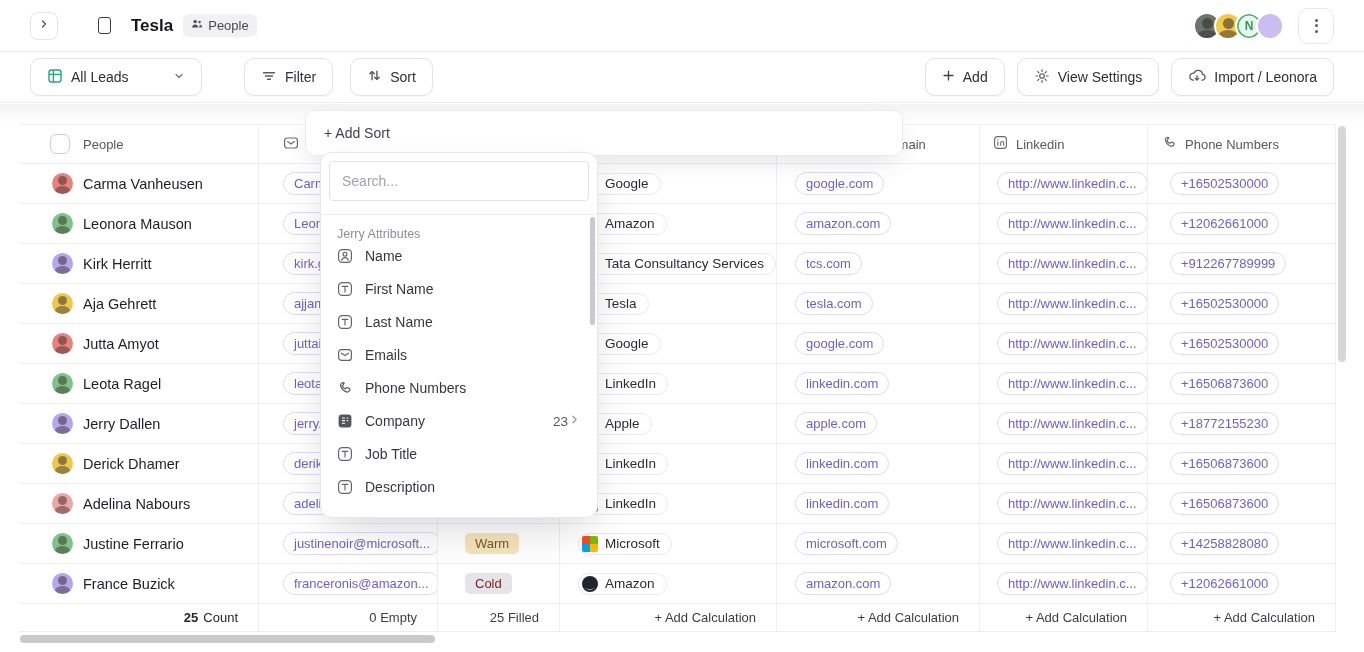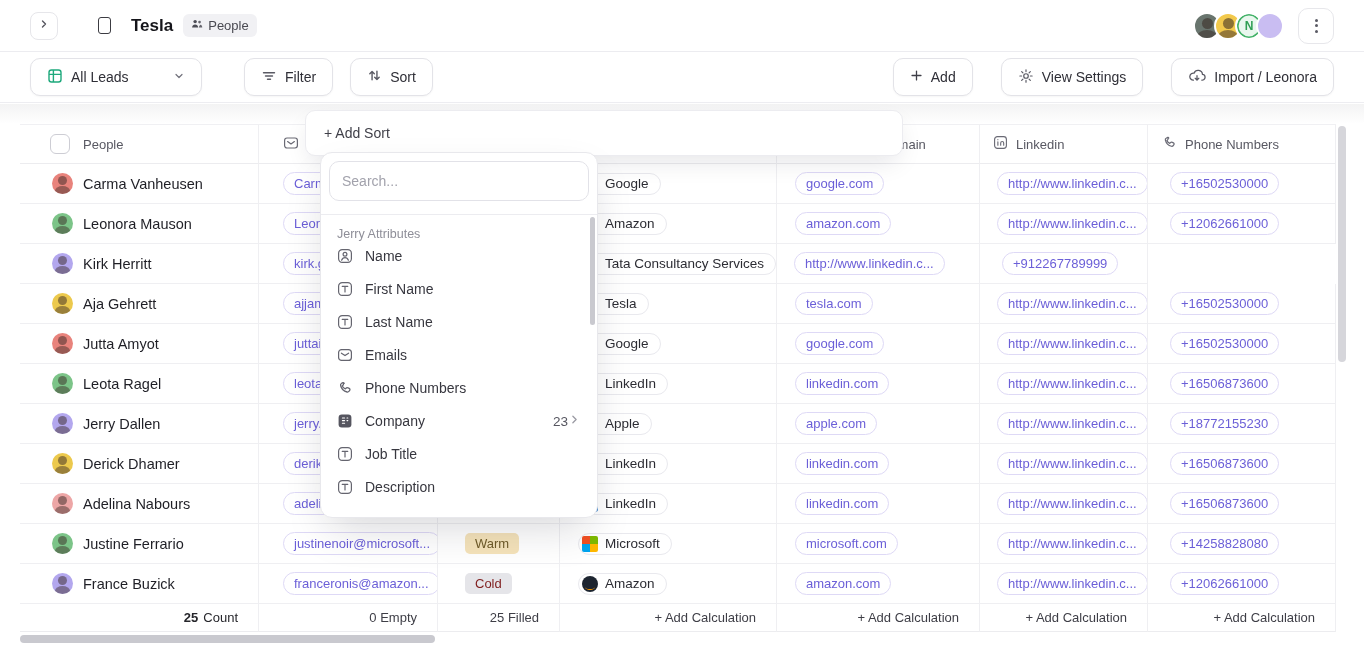--- a/index.html
+++ b/index.html
@@ -33,21 +33,21 @@
 
   
   .toolbar { height:51px; display:flex; align-items:center; padding:0 30px;
     border-bottom:1px solid #ededf1; }
   .tbtn { height:38px; display:flex; align-items:center; gap:8px; background:#fff;
     border:1px solid #e3e3e8; border-radius:10px; padding:0 16px; font-size:14px;
     font-weight:500; color:#2f2f37; box-shadow:0 1px 2px rgba(15,15,20,.04); }
   .view-select { width:172px; margin-right:25px; }
   .view-select .chev { margin-left:auto; }
   .tbtn + .tbtn { margin-left:17px; }
-  .toolbar-right { margin-left:auto; display:flex; gap:28px;align-items:flex-end; }
+  .toolbar-right { margin-left:auto; display:flex; gap:12px;align-items:flex-end; }
   .toolbar-right .tbtn { margin-left:0; }
   .scroll-shadow { position:absolute; left:0; right:0; top:104px; height:20px;
     background:linear-gradient(to bottom, rgba(20,20,30,.05), rgba(20,20,30,0)); pointer-events:none; }
 
   
   .table { position:absolute; left:20px; top:124px; width:1316px; }
   .grid { display:grid; grid-template-columns:239px 179px 122px 217px 203px 168px 188px; }
   .hcell { height:40px; display:flex; align-items:center; gap:8px; font-size:13px; color:#585862;
     border-top:1px solid #f0f0f3; border-bottom:1px solid #ececef; border-right:1px solid #efeff2;
     background:#fff; padding:0 10px 0 18px; overflow:hidden; }
@@ -107,21 +107,21 @@
   
   .sort-panel { position:absolute; left:305px; top:110px; width:598px; height:46px; background:#fff;
     border:1px solid #ececf0; border-radius:10px; box-shadow:0 10px 26px -6px rgba(20,20,40,.12);
     display:flex; align-items:center; padding:0 18px; z-index:50; font-size:14px; color:#3f3f48; }
 
   
   .dropdown { position:absolute; left:320px; top:152px; width:278px; height:366px; background:#fff;
     border:1px solid #e8e8ec; border-radius:12px; z-index:60; overflow:hidden;
     box-shadow:0 18px 44px -10px rgba(20,20,40,.18); }
   .dd-search { margin:8px 8px 0 8px; }
-  .dd-search input { width:100%; height:40px; border:1px solid #e2e2e8; border-radius:10px;
+  .dd-search input { width:100%; height:40px; border:1px solid #e2e2e8; border-radius:4px;
     padding:0 12px; font-size:14px; font-family:inherit; color:#2c2c33; outline:none; }
   .dd-search input::placeholder { color:#a2a2ac; }
   .dd-divider { height:1px; background:#ececf0; margin-top:13px; }
   .dd-section { padding:12px 16px 7px; font-size:12.5px; color:#8e8e98; }
   .dd-item { height:33px; display:flex; align-items:flex-start; gap:12px; padding:0 16px;
     font-size:14px; color:#37373f; cursor:default; }
   .dd-item .ic { width:16px; height:16px; flex:none; display:flex; align-items:center; }
   .dd-meta { margin-left:auto; display:flex; align-items:center; gap:0; font-size:13.5px; color:#565660; }
   .dd-scroll { position:absolute; right:2px; top:64px; width:5px; height:108px;
     background:#c9c9cf; border-radius:3px; }
@@ -329,20 +329,23 @@
         <div class="cell c-emails">
           <span class="pill">kirk.g</span>
         </div>
         <div class="cell c-status"></div>
         <div class="cell c-company">
           <span class="chip">
             <span class="logo lg-tata"></span>
             <span>Tata Consultancy Services</span>
           </span>
         </div>
+        <div class="cell c-domain">
+          <span class="pill">tcs.com</span>
+        </div>
         <div class="cell c-linkedin">
           <span class="pill">http://www.linkedin.c...</span>
         </div>
         <div class="cell c-phone">
           <span class="pill">+912267789999</span>
         </div>
       </div>
       <div class="grid">
         <div class="cell c-people">
           <span class="avatar" style="background: rgb(236, 201, 77);"></span>

